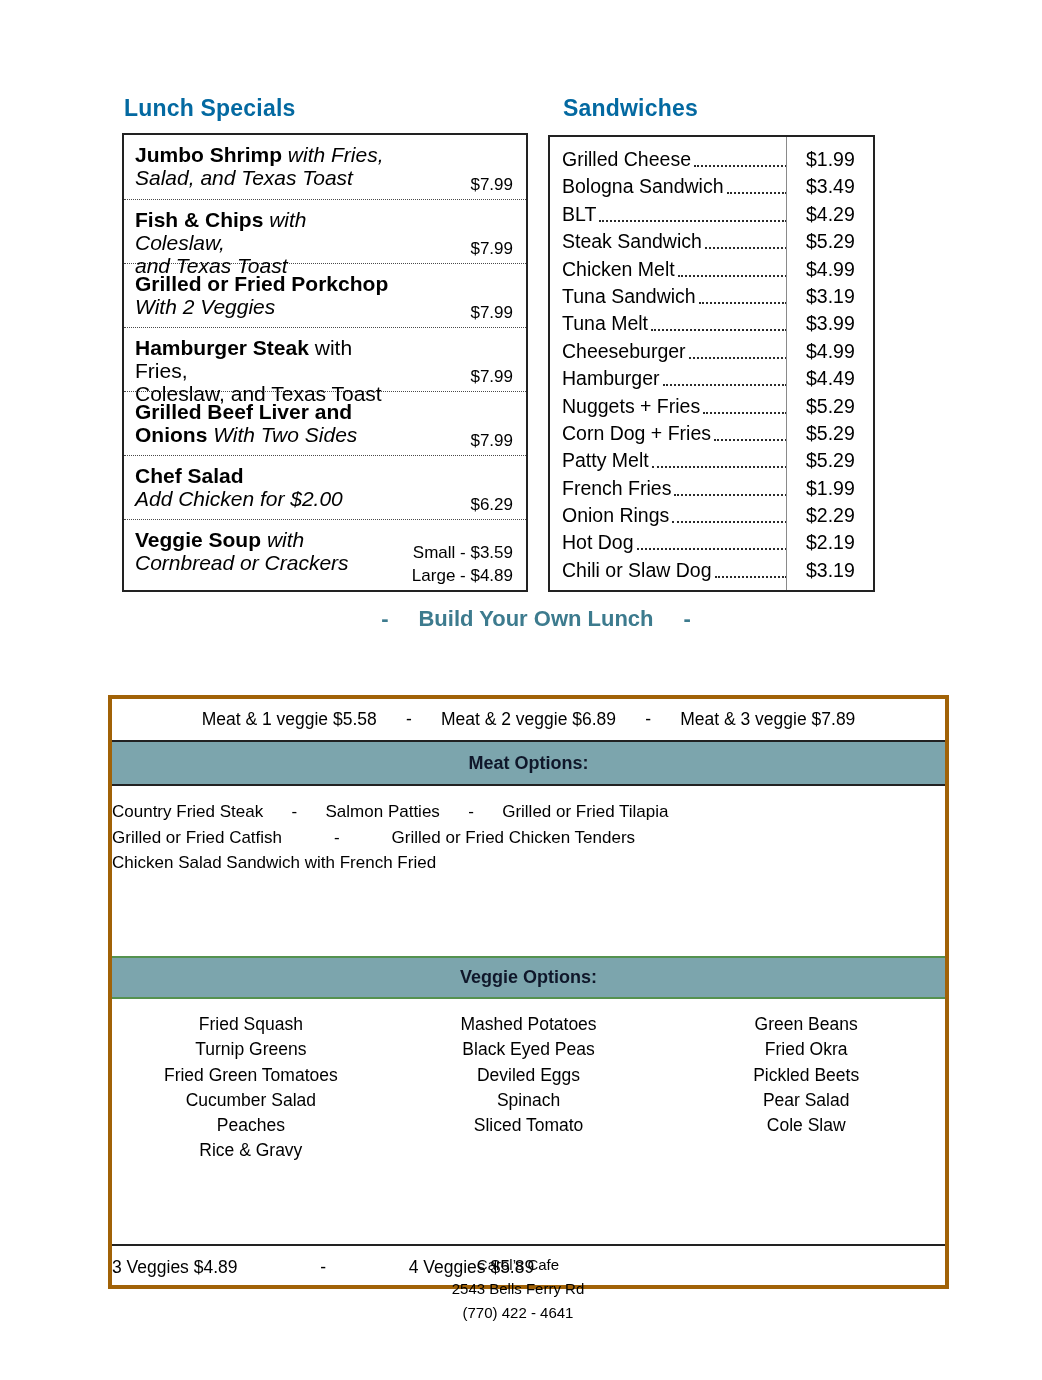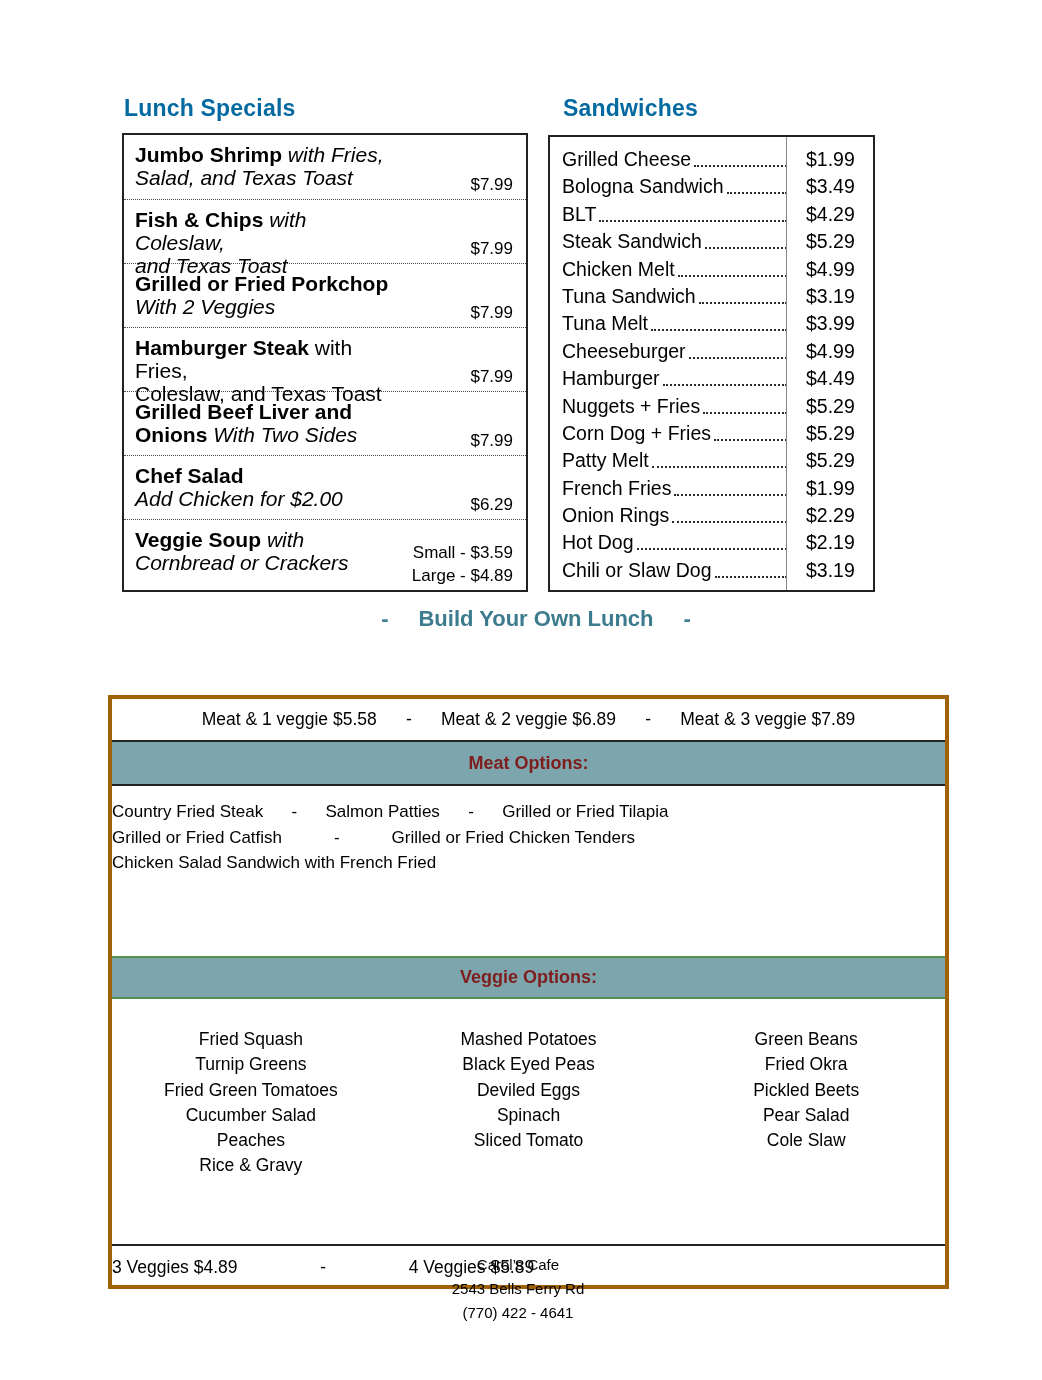--- a/index.html
+++ b/index.html
@@ -122,41 +122,41 @@
   }
   .band {
     height: 46px;
     background: #7ca5ad;
     border-top: 2px solid #222;
     border-bottom: 2px solid #222;
     text-align: center;
     font-size: 18px;
     font-weight: 700;
     line-height: 42px;
-    color: #7f1d1d;
+    color: #0f172a;
   }
   .band.green {
     height: 43px;
     border-top: 2px solid #55924f;
     border-bottom: 2px solid #55924f;
     line-height: 39px;
   }
   .meat-cell {
     height: 170px;
     padding-top: 13px;
     text-align: left;
   }
   .meat-line {
     font-size: 17px;
     line-height: 25.5px;
     white-space: pre;
   }
   .veggie-cell {
     height: 245px;
-    padding-top: 28px;
+    padding-top: 13px;
     display: flex;
     justify-content: space-between;
   }
   .veggie-col {
     flex: 1;
     text-align: center;
     font-size: 17.5px;
     line-height: 25.3px;
   }
   .byol-footer-row {

